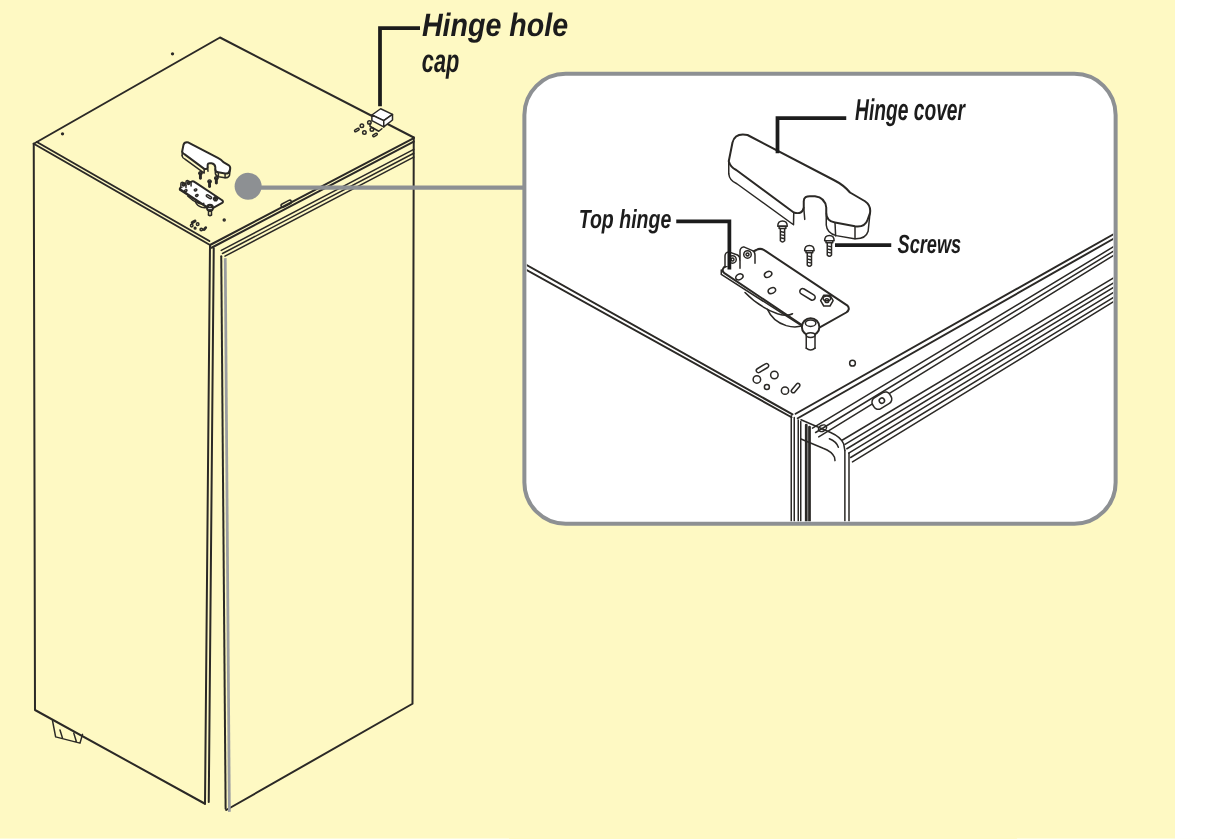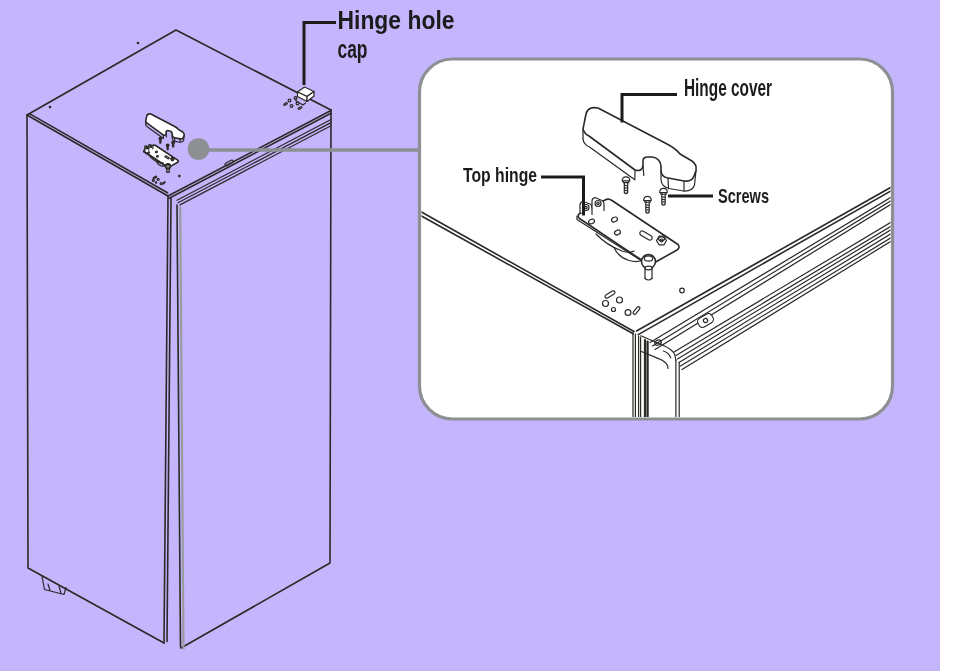--- a/index.html
+++ b/index.html
@@ -1,17 +1,17 @@
 <!DOCTYPE html>
 <html><head>
 <meta charset="utf-8">
 <style>
   html,body{margin:0;padding:0;background:#ffffff;}
-  .stage{position:relative;width:940px;height:671px;background:#c4b5fd;overflow:hidden;
-         font-family:"Liberation Sans",sans-serif;}
+  .stage{position:relative;width:940px;height:671px;background:#fef9c3;overflow:hidden;
+         font-family:"Liberation Sans",sans-serif;font-style:italic;}
   svg{display:block;}
   .k{stroke:#2b2926;fill:none;stroke-width:1.6;stroke-linecap:round;stroke-linejoin:round;}
   .kf{stroke:#2b2926;fill:#ffffff;stroke-width:1.6;stroke-linecap:round;stroke-linejoin:round;}
   .thin{stroke-width:1.2;}
   .dk{stroke-width:2.2;}
   .p{vector-effect:non-scaling-stroke;}
   .leader{stroke:#1c1c1c;stroke-width:3;fill:none;stroke-linecap:butt;stroke-linejoin:miter;}
   .lbl{font-family:"Liberation Sans",sans-serif;font-weight:700;fill:#1c1c1c;}
   .dot{fill:#8d9093;}
   .grayline{stroke:#8d9093;}

